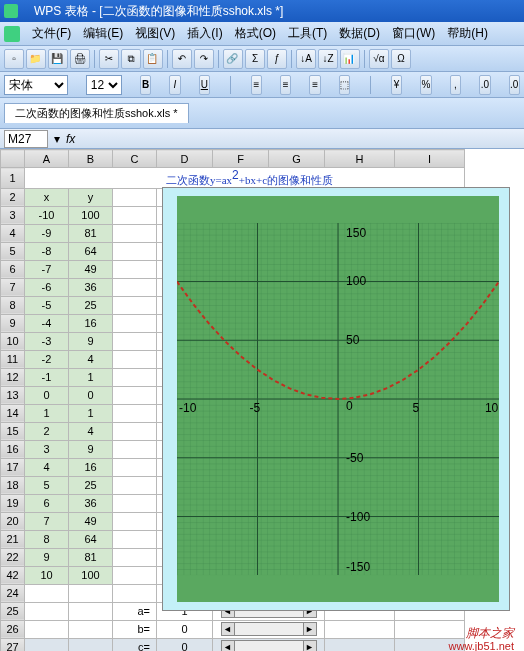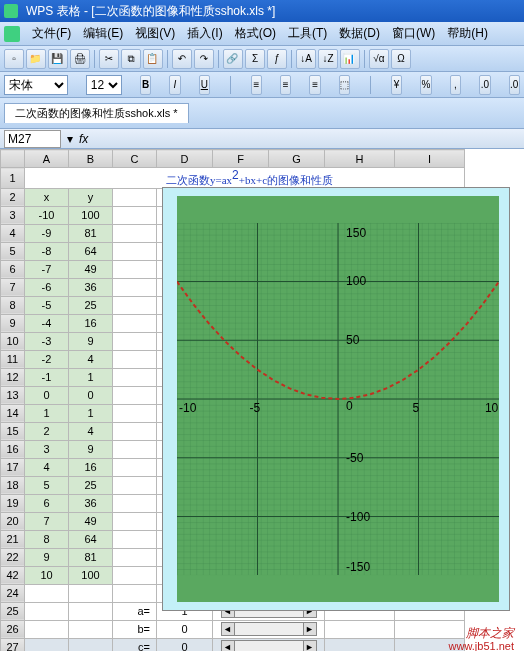--- a/index.html
+++ b/index.html
@@ -1,30 +1,30 @@
 <!DOCTYPE html>
 <html><head>
 <meta charset="utf-8">
 <style>
 *{margin:0;padding:0;box-sizing:border-box;font-family:SimSun,Arial,sans-serif;font-size:12px}
 body{background:#fff;width:524px;height:651px;overflow:hidden}
-.titlebar{background:linear-gradient(#2a6fd4,#1a5bc0);color:#fff;height:22px;display:flex;align-items:center;padding:0 4px;gap:8px}
+.titlebar{background:linear-gradient(#2a6fd4,#1a5bc0);color:#fff;height:22px;display:flex;align-items:center;padding:0 4px;gap:16px}
 .titlebar .icon{width:14px;height:14px;background:#3fd080;border-radius:2px;display:inline-block}
 .menubar{background:linear-gradient(#d6e7fb,#b8d2f0);height:24px;display:flex;align-items:center;padding:0 4px;border-bottom:1px solid #8aa9d0}
 .menubar .icon{width:16px;height:16px;background:#3fd080;border-radius:2px;margin-right:6px}
 .menubar span{padding:2px 6px;cursor:default}
 .toolbar{background:linear-gradient(#d6e7fb,#b8d2f0);height:26px;display:flex;align-items:center;padding:0 4px;gap:2px;border-bottom:1px solid #8aa9d0}
 .tb-btn{width:20px;height:20px;background:linear-gradient(#f0f5fb,#d0dff0);border:1px solid #9ab5d8;border-radius:2px;display:inline-flex;align-items:center;justify-content:center;font-size:10px}
 .tb-sep{width:1px;height:18px;background:#8aa9d0;margin:0 2px}
 .fmtbar{background:linear-gradient(#d6e7fb,#b8d2f0);height:26px;display:flex;align-items:center;padding:0 4px;gap:18px;border-bottom:1px solid #8aa9d0}
 select{font-size:12px;background:#fff;border:1px solid #7a9cc6;height:20px}
 .tabbar{background:linear-gradient(#d6e7fb,#b8d2f0);height:22px;display:flex;align-items:center;padding:15px 4px;border-bottom:1px solid #8aa9d0}
 .doc-tab{background:#fff;border:1px solid #8aa9d0;border-bottom:none;padding:2px 10px;font-size:11px}
 .fxbar{background:linear-gradient(#e8f0fb,#d0dff0);height:20px;display:flex;align-items:center;padding:0 4px;border-bottom:1px solid #8aa9d0;font-size:11px;gap:6px}
-.cellref{width:57px;background:#fff;border:1px solid #999;padding:1px 3px}
+.cellref{width:44px;background:#fff;border:1px solid #999;padding:1px 3px}
 .grid-area{position:relative;height:509px;overflow:hidden}
 table.sheet{border-collapse:collapse;table-layout:fixed}
 table.sheet td,table.sheet th{border:1px solid #b8b8b8;font-size:11px;text-align:center;overflow:hidden;white-space:nowrap}
 table.sheet th{background:linear-gradient(#e8e8e8,#d0d0d0);font-weight:normal;height:18px}
 table.sheet .rh{background:linear-gradient(#e8e8e8,#d0d0d0);width:24px;font-size:11px}
 table.sheet td{height:18px;background:#fff}
 .col-corner{width:24px}
 .col-a{width:44px}
 .col-b{width:44px}
 .col-c{width:44px}

